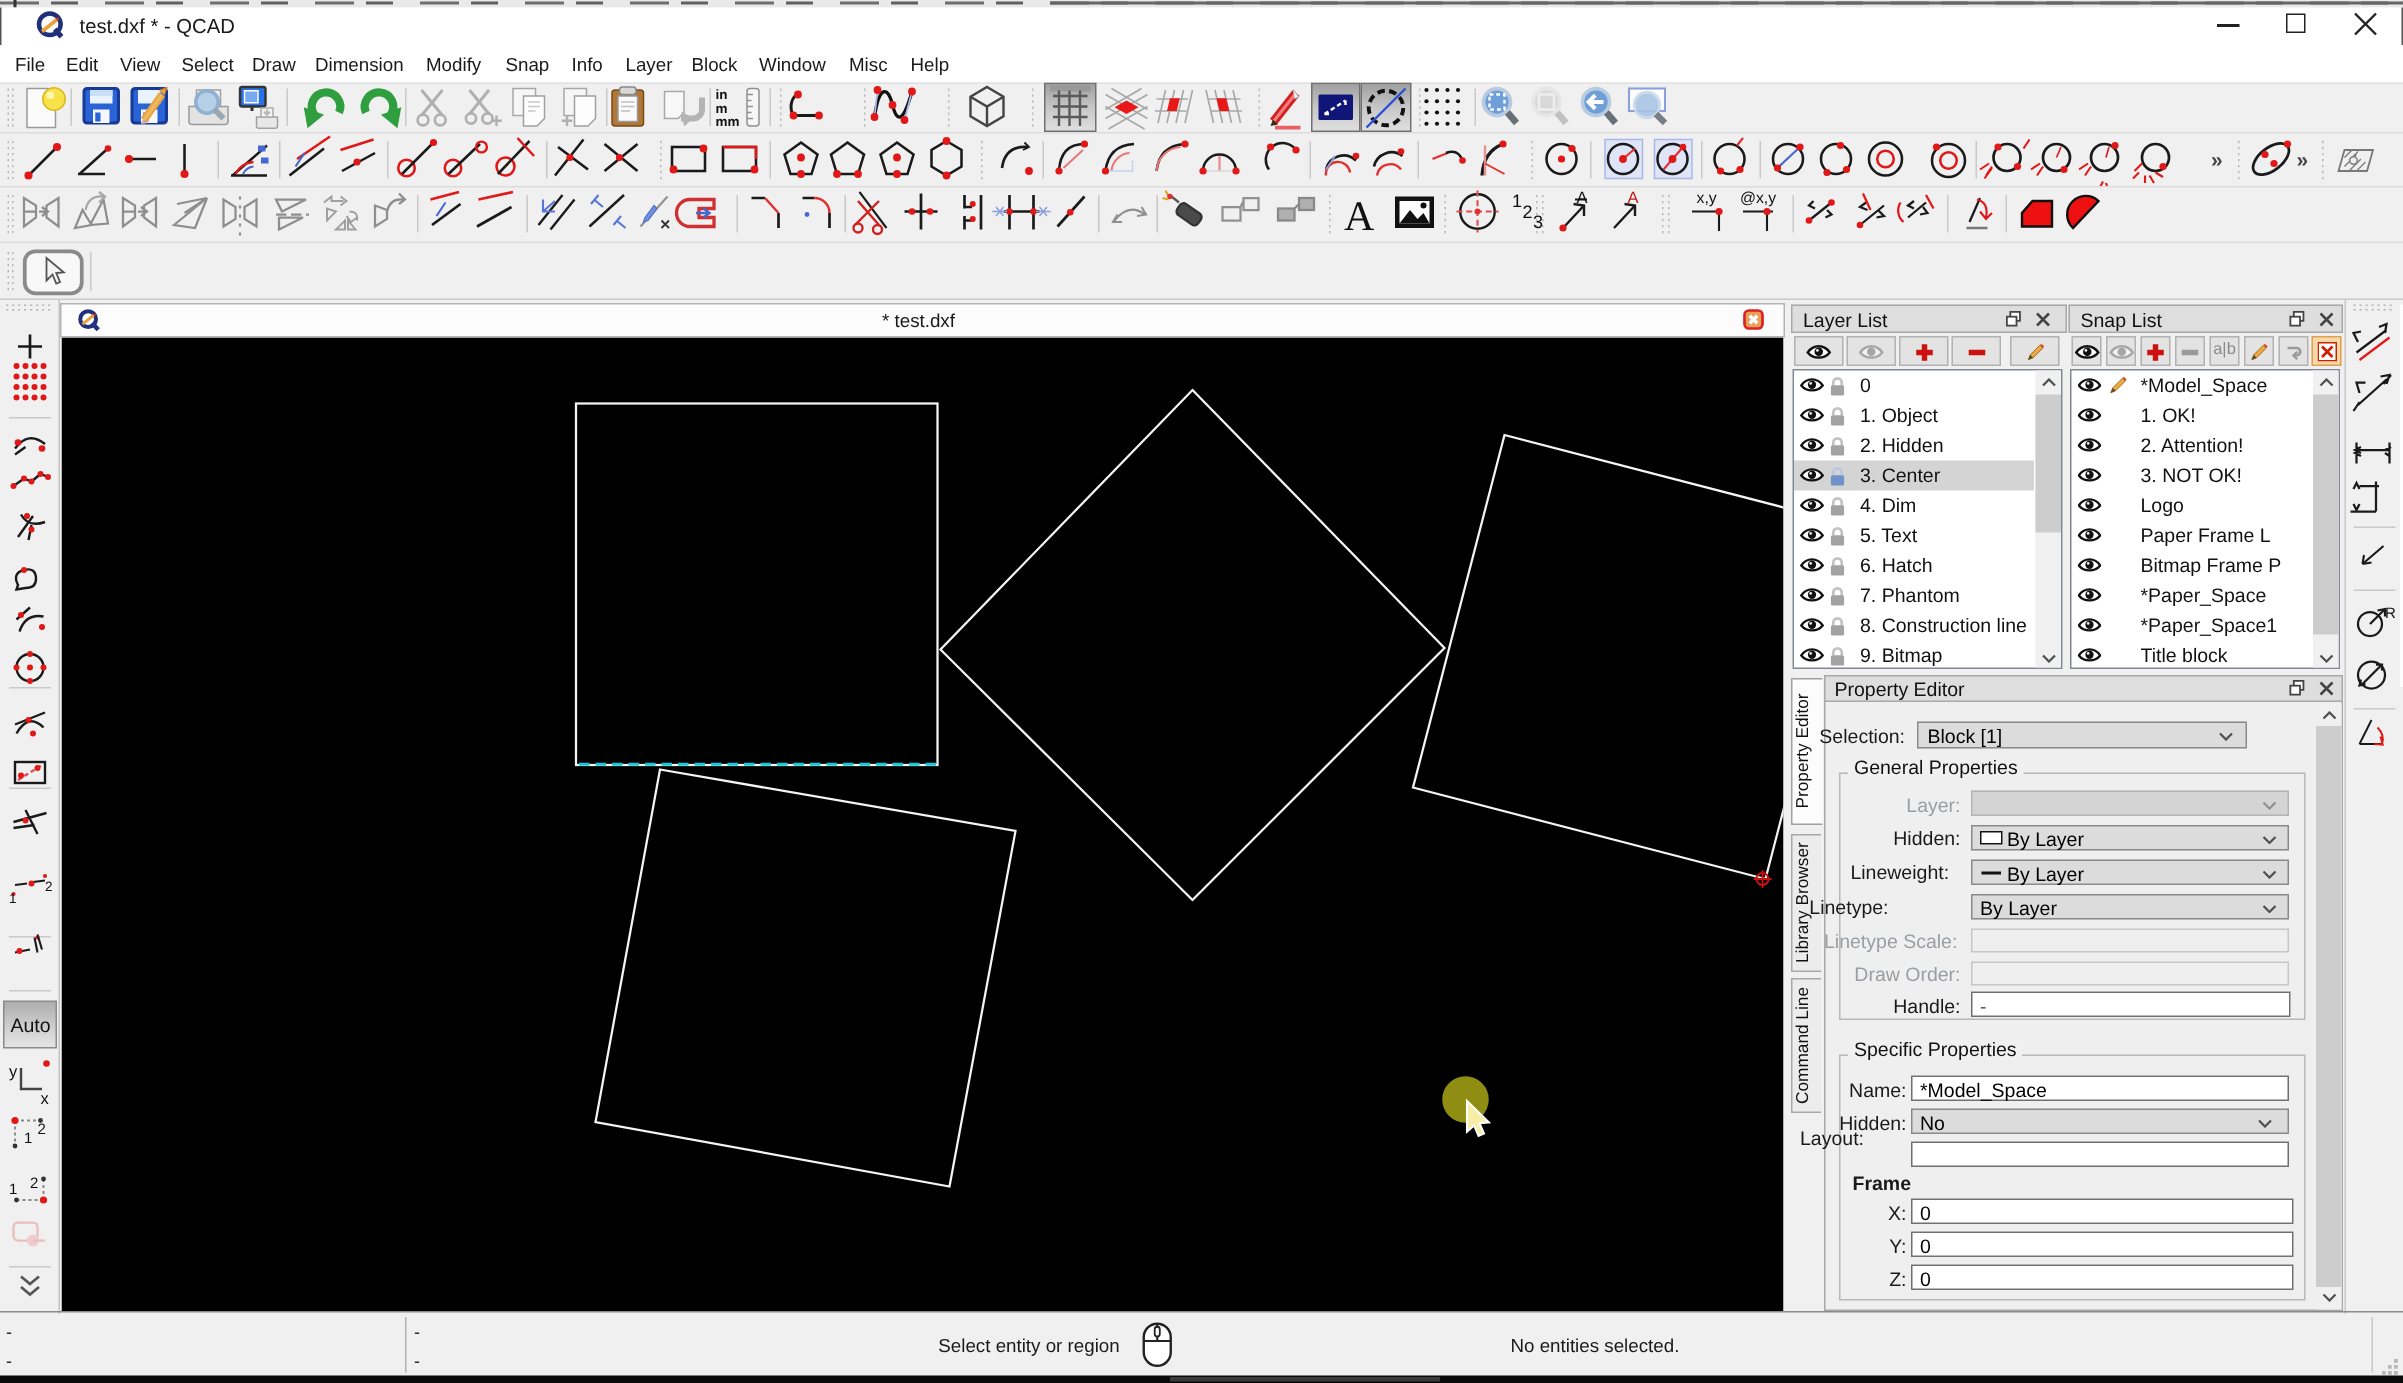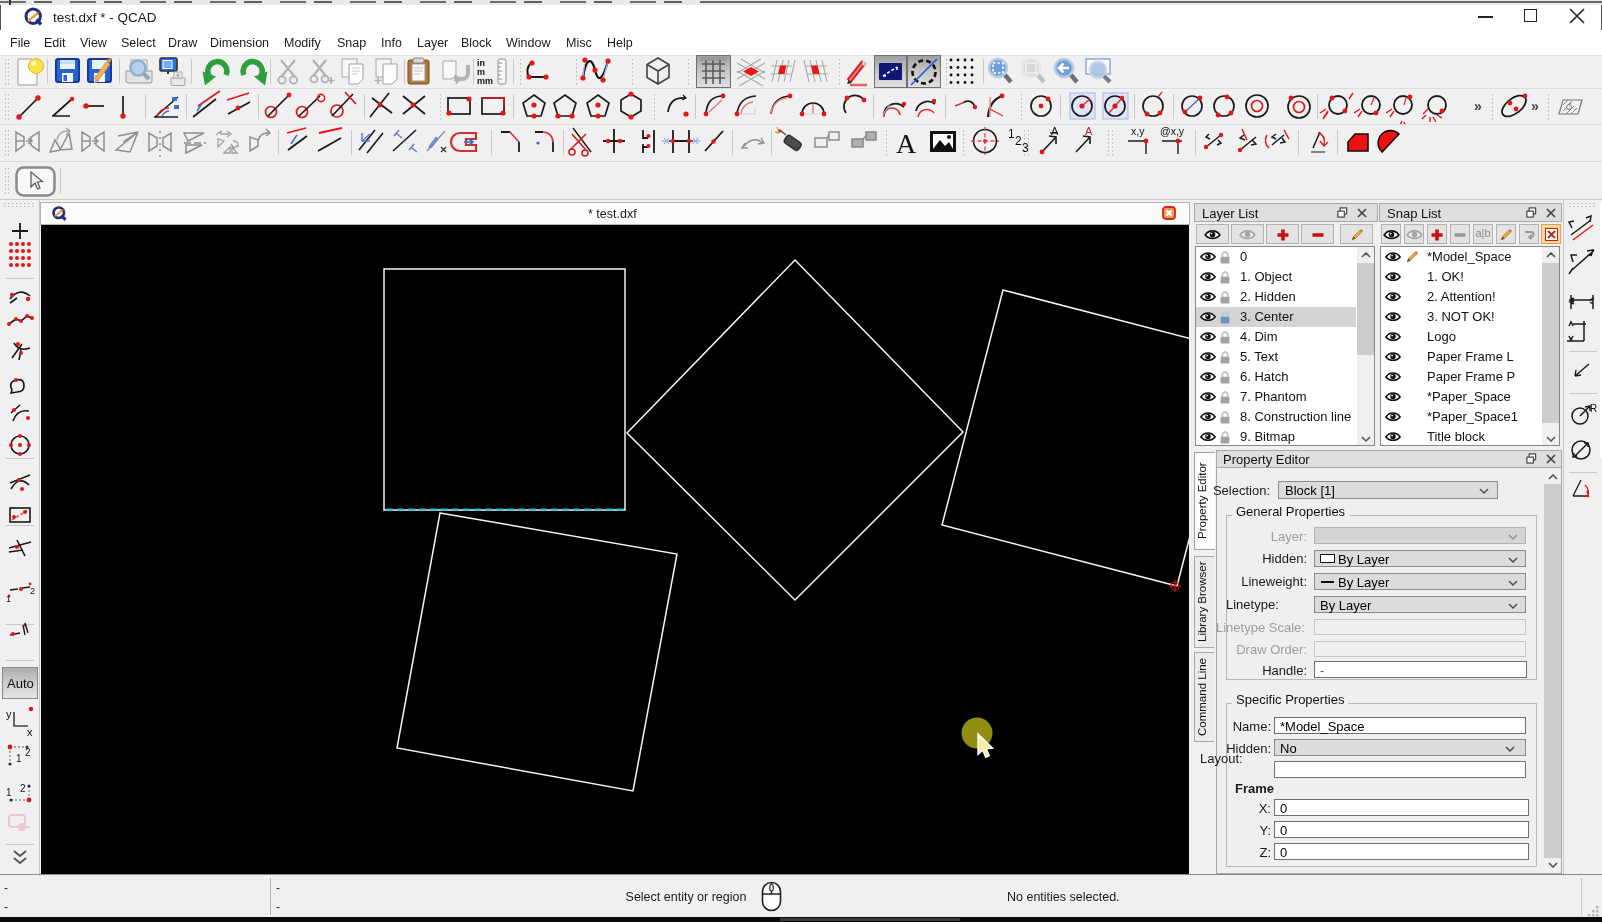--- a/index.html
+++ b/index.html
@@ -973,21 +973,21 @@
     <div style="height:20px;position:relative">
       <svg style="position:absolute;left:4px;top:4px" width="16" height="11">
         <use href="#eye"></use>
       </svg>
       <span style="position:absolute;left:46px;top:2px">Paper Frame L</span>
     </div>
     <div style="height:20px;position:relative">
       <svg style="position:absolute;left:4px;top:4px" width="16" height="11">
         <use href="#eye"></use>
       </svg>
-      <span style="position:absolute;left:46px;top:2px">Paper Frame P</span>
+      <span style="position:absolute;left:46px;top:2px">Bitmap Frame P</span>
     </div>
     <div style="height:20px;position:relative">
       <svg style="position:absolute;left:4px;top:4px" width="16" height="11">
         <use href="#eye"></use>
       </svg>
       <span style="position:absolute;left:46px;top:2px">*Paper_Space</span>
     </div>
     <div style="height:20px;position:relative">
       <svg style="position:absolute;left:4px;top:4px" width="16" height="11">
         <use href="#eye"></use>
@@ -1041,29 +1041,29 @@
     </svg>
   </div>
 <div class="abs txt" style="left:1240px;top:551px;width:67px;text-align:right;font-size:13px">Hidden:</div>
 <div class="abs combo" style="left:1314px;top:550px;width:212px;height:17px">
     <div style="position:absolute;left:5px;top:3px;width:15px;height:9px;background:#fff;border:1.5px solid #111"></div>
     <span style="position:absolute;left:23px;top:1px">By Layer</span>
     <svg style="position:absolute;right:7px;top:6px" width="10" height="6">
       <use href="#arrdn"></use>
     </svg>
   </div>
-<div class="abs txt" style="left:1226px;top:574px;width:81px;text-align:right;font-size:13px">Lineweight:</div>
+<div class="abs txt" style="left:1226px;top:574px;width:81px;text-align:center;font-size:13px">Lineweight:</div>
 <div class="abs combo" style="left:1314px;top:573px;width:212px;height:17px">
     <div style="position:absolute;left:6px;top:7px;width:13px;height:2px;background:#111"></div>
     <span style="position:absolute;left:23px;top:1px">By Layer</span>
     <svg style="position:absolute;right:7px;top:6px" width="10" height="6">
       <use href="#arrdn"></use>
     </svg>
   </div>
-<div class="abs txt" style="left:1226px;top:597px;width:81px;font-size:13px">Linetype:</div>
+<div class="abs txt" style="left:1178px;top:597px;width:81px;text-align:right;font-size:13px">Linetype:</div>
 <div class="abs combo" style="left:1314px;top:596px;width:212px;height:17px">
     <span style="position:absolute;left:5px;top:1px">By Layer</span>
     <svg style="position:absolute;right:7px;top:6px" width="10" height="6">
       <use href="#arrdn"></use>
     </svg>
   </div>
 <div class="abs glab" style="left:1216px;top:620px;width:91px;text-align:left;font-size:13px">Linetype Scale:</div>
 <div class="abs dis" style="left:1314px;top:619px;width:212px;height:16px"></div>
 <div class="abs glab" style="left:1216px;top:642px;width:91px;text-align:right;font-size:13px">Draw Order:</div>
 <div class="abs dis" style="left:1314px;top:641px;width:212px;height:16px"></div>

